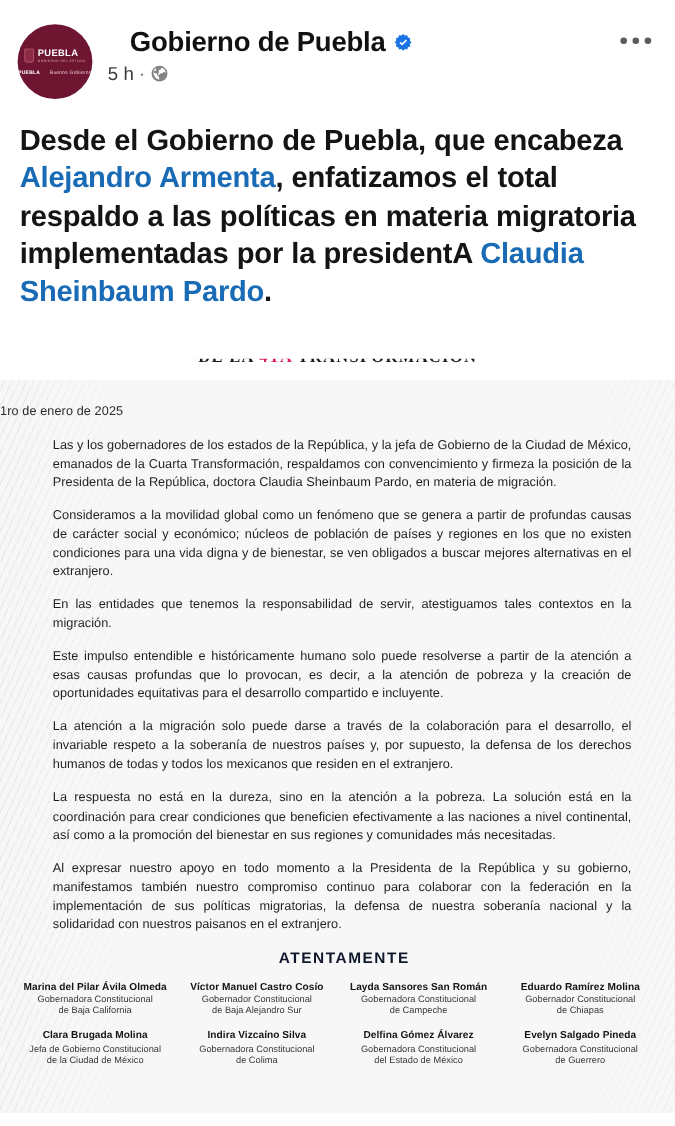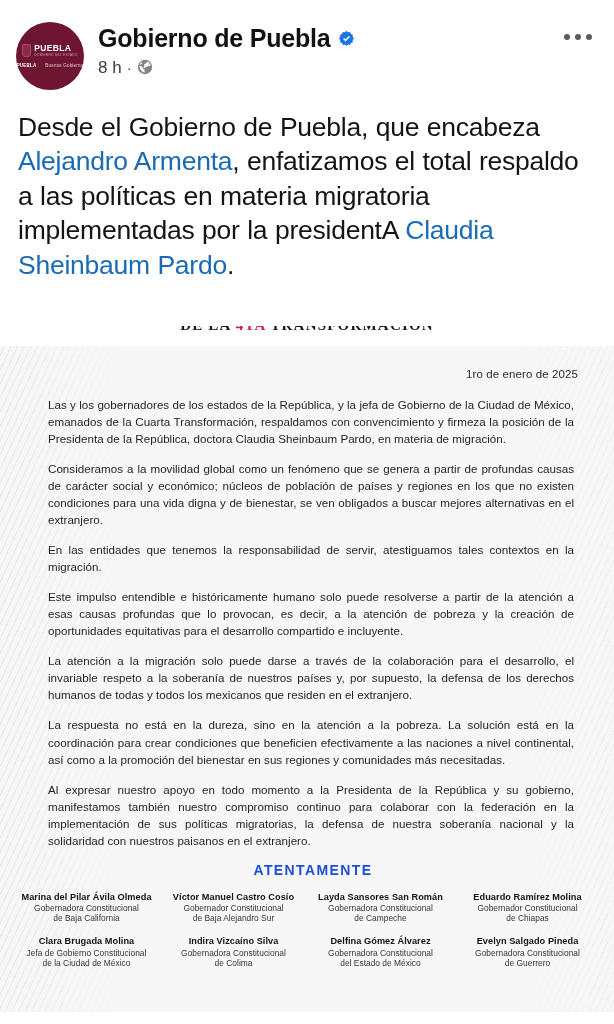--- a/index.html
+++ b/index.html
@@ -103,20 +103,21 @@
     align-items: center;
     gap: 7px;
   }
   .page-name {
     font-size: 25px;
     font-weight: bold;
     color: #111111;
     letter-spacing: -0.2px;
     line-height: 1.1;
     white-space: nowrap;
+    margin-left: 20px;
   }
   .verified {
     width: 17px;
     height: 17px;
     flex: 0 0 17px;
     display: block;
   }
   .meta-row {
     display: flex;
     align-items: center;
@@ -152,21 +153,21 @@
     border-radius: 50%;
     background: #5b5b5b;
   }
 
   
   .post-text {
     padding: 6px 24px 0 18px;
     font-size: 26.5px;
     line-height: 1.30;
     color: #141414;
-    font-weight: normal;
+    font-weight: bold;
     letter-spacing: -0.25px;
     word-spacing: 0.5px;
   }
   .mention { color: #1a6bb5; }
 
   
   .doc {
     position: absolute;
     left: 0;
     right: 0;
@@ -229,21 +230,21 @@
     font-size: 15px;
     font-weight: bold;
     letter-spacing: 1.2px;
     color: #1a1a1a;
     font-family: Liberation Serif, serif;
     white-space: nowrap;
   }
   .doc-banner-text .accent { color: #d61f4e; }
 
   .doc-date {
-    text-align: right;
+    text-align: left;
     padding: 22px 36px 0 0;
     font-size: 11.5px;
     color: #2b2b2b;
     letter-spacing: 0.1px;
   }
   .doc-body {
     padding: 16px 40px 0 48px;
   }
   .doc-p {
     font-size: 11.6px;
@@ -251,21 +252,21 @@
     color: #1f1f1f;
     text-align: justify;
     margin-bottom: 13px;
     letter-spacing: 0.02px;
   }
   .doc-atentamente {
     text-align: center;
     font-size: 14px;
     font-weight: bold;
     letter-spacing: 1.4px;
-    color: #1d4ed8;
+    color: #0f172a;
     margin-top: 10px;
     margin-bottom: 14px;
     font-family: "Liberation Sans Narrow", "Liberation Sans", sans-serif;
     padding-left: 12px;
   }
 
   
   .sig-grid {
     display: grid;
     grid-template-columns: repeat(4, 1fr);
@@ -323,21 +324,21 @@
 
     <div class="header-text">
       <div class="page-name-row">
         <span class="page-name">Gobierno de Puebla</span>
         <svg class="verified" viewBox="0 0 24 24">
           <path fill="#1b74e4" d="M12 1.2l2.2 2.1 3-.5 1 2.9 2.9 1-.5 3 2.1 2.3-2.1 2.2.5 3-2.9 1-1 2.9-3-.5-2.2 2.1-2.3-2.1-3 .5-1-2.9-2.9-1 .5-3L1.2 12l2.1-2.3-.5-3 2.9-1 1-2.9 3 .5z"></path>
           <path fill="#ffffff" d="M10.6 16.2l-3.4-3.4 1.5-1.5 1.9 1.9 4.8-4.8 1.5 1.5z"></path>
         </svg>
       </div>
       <div class="meta-row">
-        <span class="meta-time">8 h</span>
+        <span class="meta-time">5 h</span>
         <span class="meta-dot">·</span>
         <svg class="globe" viewBox="0 0 16 16">
           <circle cx="8" cy="8" r="7.2" fill="#848484"></circle>
           <path fill="#ffffff" d="M4.2 3.1c.9.4 1.1 1.3.5 1.9-.5.5-1.3.3-1.7.9-.3.5.1 1.1.6 1.4.6.3 1.3.1 1.8.5.5.5.2 1.3.6 1.9.4.5 1.2.4 1.5 1 .2.5-.1 1.1 0 1.7.1.4.5.7.5 1.1-2.9-.4-5.2-2.8-5.4-5.8-.1-1.8.6-3.4 1.6-4.6zM11.2 3c1.4.9 2.3 2.4 2.4 4.1-.6-.2-1.2-.7-1.9-.5-.6.2-.8.9-1.4 1.1-.6.2-1.3-.2-1.8.2-.4.3-.3 1-.8 1.2-.5.2-1-.2-1.4-.6.3-.6 1-.9 1.1-1.6.1-.6-.4-1.2-.1-1.7.3-.5 1.1-.4 1.6-.8.5-.4.4-1.2.9-1.5.4-.2.9 0 1.4.1z"></path>
         </svg>
       </div>
     </div>
 
     <div class="more-menu">
       <span class="more-dot"></span>

